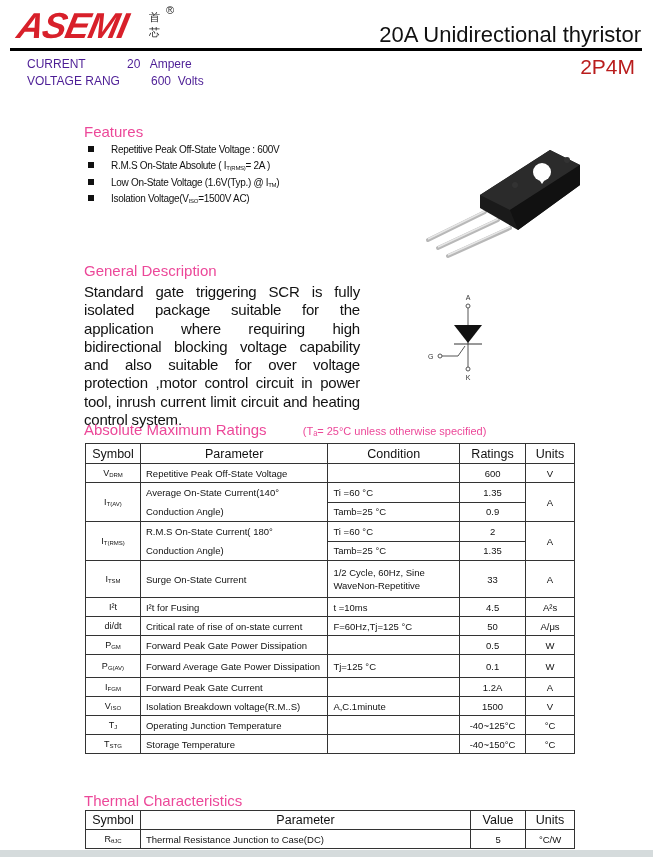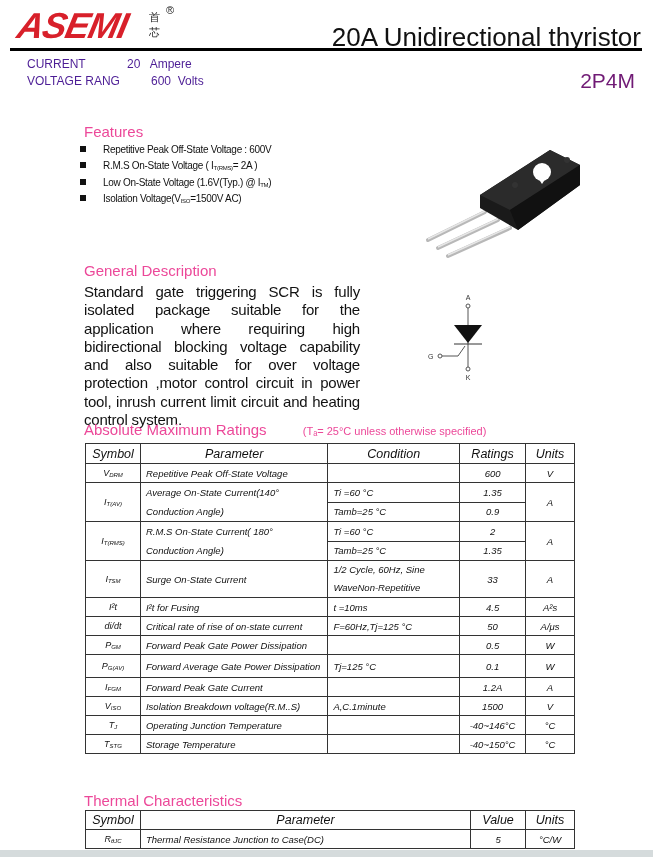--- a/index.html
+++ b/index.html
@@ -10,45 +10,45 @@
   .abs { position: absolute; }
   
   #logo { left: 18px; top: 6px; width: 160px; height: 40px; }
   #logo-text {
     position: absolute; left: 0; top: 0; font-family: "Liberation Sans", sans-serif;
     font-weight: bold; font-style: italic; font-size: 36px; letter-spacing: -1px;
     color: #d8202a; transform: skewX(-12deg); line-height: 40px;
   }
   #logo-cn { position: absolute; left: 131px; top: 4px; font-size: 11px; line-height: 15px; color: #222; width: 14px; }
   #logo-reg { position: absolute; left: 148px; top: -2px; font-size: 11px; color: #222; }
-  #title { right: 12px; top: 22px; font-size: 26px; color: #111; }
+  #title { right: 12px; top: 22px; font-size: 22px; color: #111; }
   #header-rule { left: 10px; top: 48px; width: 632px; height: 3px; background: #000; }
-  #model { right: 18px; top: 69px; font-size: 21px; color: #701a75; }
+  #model { right: 18px; top: 55px; font-size: 21px; color: #b91c1c; }
   .spec { font-size: 12px; color: #4c1d95; }
   #spec-current-label { left: 27px; top: 57px; }
   #spec-current-value { left: 127px; top: 57px; }
   #spec-voltage-label { left: 27px; top: 74px; }
   #spec-voltage-value { left: 143px; top: 74px; margin-left: 8px; }
 
   h2 { margin: 0; font-weight: normal; font-size: 15px; color: #ec4899; }
   #features-title { left: 84px; top: 123px; }
-  .feat { left: 80px; font-size: 10px; color: #111; letter-spacing: -0.3px; }
+  .feat { left: 88px; font-size: 10px; color: #111; letter-spacing: -0.3px; }
   .feat .bullet { display: inline-block; width: 6px; height: 6px; background: #111; margin-right: 17px; vertical-align: 1px; }
   sub { font-size: 6px; vertical-align: -1px; }
   #desc-title { left: 84px; top: 262px; }
   #desc-body {
     left: 84px; top: 283px; width: 276px; font-size: 15px; line-height: 18.3px;
     text-align: justify; color: #111; letter-spacing: -0.2px;
   }
   #package-img { left: 410px; top: 140px; width: 180px; height: 120px; }
   #symbol-diagram { left: 410px; top: 285px; width: 120px; height: 105px; }
 
   #ratings-title { left: 84px; top: 421px; }
   #ratings-title .note { font-size: 11px; padding-left: 32px; }
-  table { border-collapse: collapse; position: absolute; font-style: italic; }
+  table { border-collapse: collapse; position: absolute; }
   td, th { border: 1px solid #333; font-weight: normal; padding: 0 5px; }
   #ratings-table { left: 85px; top: 443px; width: 490px; font-size: 9.5px; }
   #ratings-table th { font-size: 12.5px; height: 19px; text-align: center; }
   #ratings-table td { height: 18px; }
   .c { text-align: center; margin-top: 41px; }
   .sym { text-align: center; font-size: 9px; }
 
   #thermal-title { left: 84px; top: 792px; }
   #thermal-table { left: 85px; top: 810px; width: 490px; font-size: 9.5px; }
   #thermal-table th { font-size: 12.5px; height: 18px; text-align: center; }
@@ -69,21 +69,21 @@
 <div id="spec-current-label" class="abs spec">CURRENT</div>
 <div id="spec-current-value" class="abs spec" style="white-space:pre">20   Ampere</div>
 <div id="spec-voltage-label" class="abs spec">VOLTAGE RANG</div>
 <div id="spec-voltage-value" class="abs spec" style="white-space:pre">600  Volts</div>
 
 <h2 id="features-title" class="abs">Features</h2>
 <div class="abs feat" style="top:144px">
   <span class="bullet"></span><span>Repetitive Peak Off-State Voltage : 600V</span>
 </div>
 <div class="abs feat" style="top:160px">
-  <span class="bullet"></span><span>R.M.S On-State Voltage ( I</span><sub>T(RMS)</sub><span>= 2A )</span>
+  <span class="bullet"></span><span>R.M.S On-State Absolute ( I</span><sub>T(RMS)</sub><span>= 2A )</span>
 </div>
 <div class="abs feat" style="top:177px">
   <span class="bullet"></span><span>Low On-State Voltage (1.6V(Typ.) @ I</span><sub>TM</sub><span>)</span>
 </div>
 <div class="abs feat" style="top:193px">
   <span class="bullet"></span><span>Isolation Voltage(V</span><sub>ISO</sub><span>=1500V AC)</span>
 </div>
 
 <svg id="package-img" class="abs" viewBox="0 0 180 120">
   <g stroke="#b8b8b8" stroke-width="4" stroke-linecap="round">
@@ -165,21 +165,21 @@
     <td class="c">2</td>
     <td class="c" rowspan="2">A</td>
   </tr>
   <tr>
     <td>Tamb=25 °C</td>
     <td class="c">1.35</td>
   </tr>
   <tr>
     <td class="sym"><span>I</span><sub>TSM</sub></td>
     <td>Surge On-State Current</td>
-    <td style="line-height:18px; height:36px">1/2 Cycle, 60Hz, Sine WaveNon-Repetitive</td>
+    <td style="line-height:13px; height:36px">1/2 Cycle, 60Hz, Sine WaveNon-Repetitive</td>
     <td class="c">33</td>
     <td class="c">A</td>
   </tr>
   <tr>
     <td class="sym">I²t</td>
     <td>I²t for Fusing</td>
     <td>t =10ms</td>
     <td class="c">4.5</td>
     <td class="c">A²s</td>
   </tr>
@@ -215,21 +215,21 @@
     <td class="sym"><span>V</span><sub>ISO</sub></td>
     <td>Isolation Breakdown voltage(R.M..S)</td>
     <td>A,C.1minute</td>
     <td class="c">1500</td>
     <td class="c">V</td>
   </tr>
   <tr>
     <td class="sym"><span>T</span><sub>J</sub></td>
     <td>Operating Junction Temperature</td>
     <td></td>
-    <td class="c">-40~146°C</td>
+    <td class="c">-40~125°C</td>
     <td class="c">°C</td>
   </tr>
   <tr>
     <td class="sym"><span>T</span><sub>STG</sub></td>
     <td>Storage Temperature</td>
     <td></td>
     <td class="c">-40~150°C</td>
     <td class="c">°C</td>
   </tr>
 </tbody>

